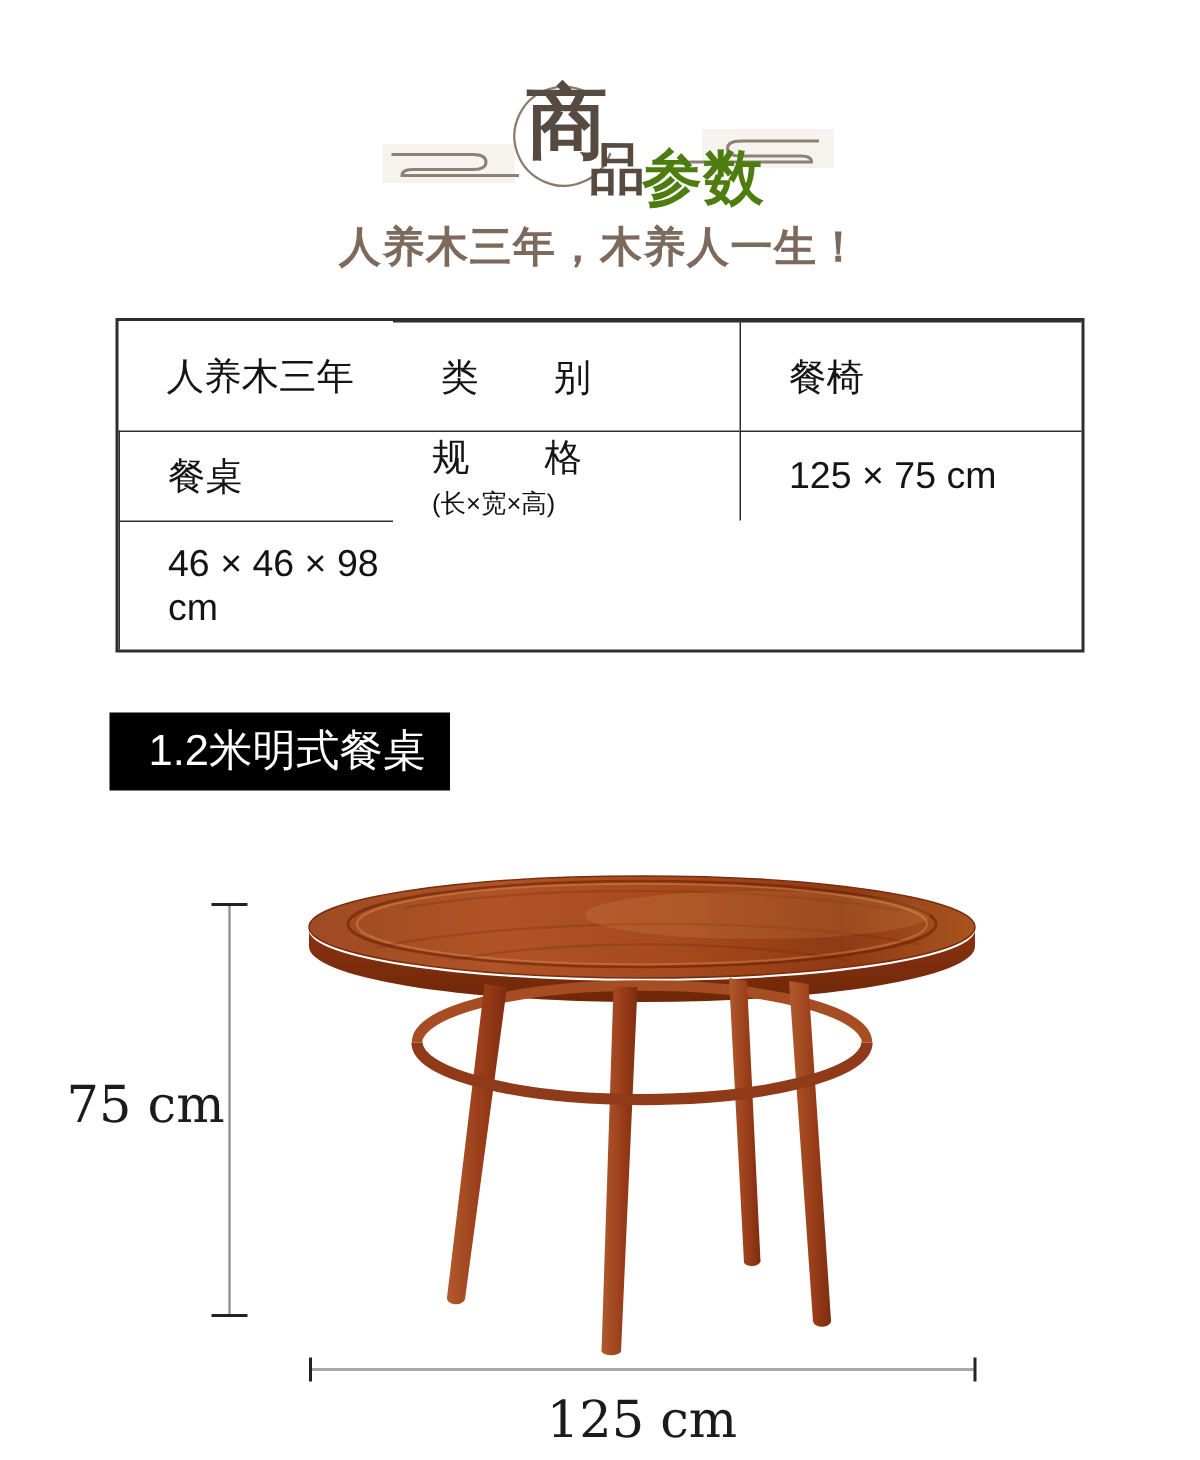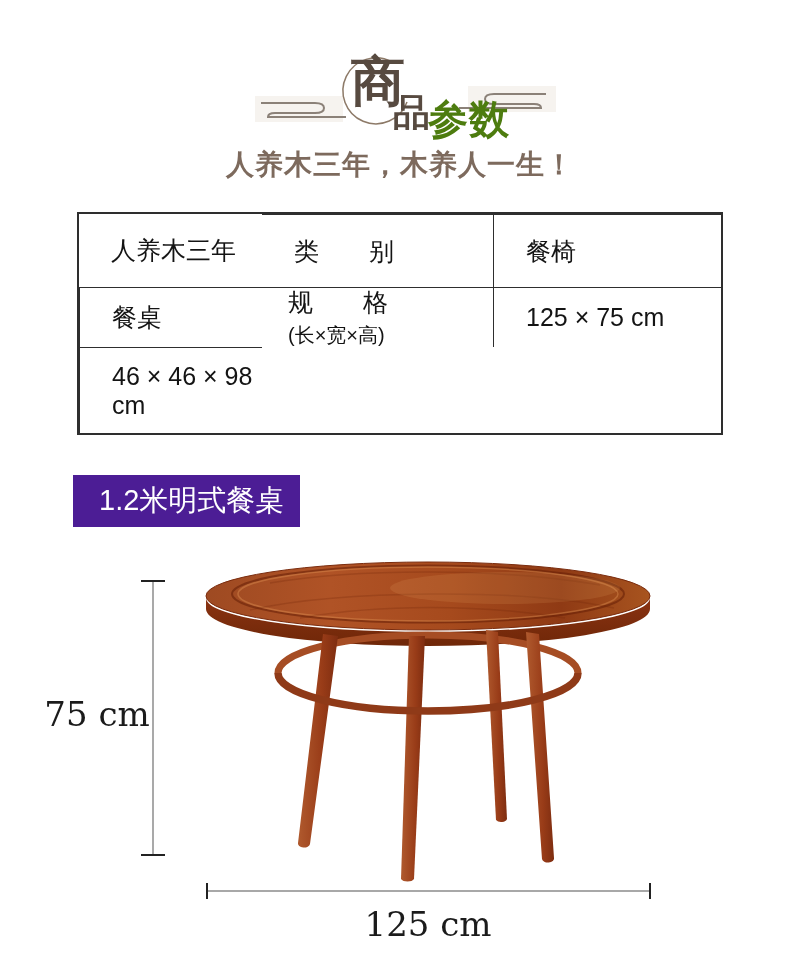--- a/index.html
+++ b/index.html
@@ -35,29 +35,29 @@
     grid-template-columns:183px 231px 1fr;
     grid-template-rows:73px 60px 86px;
     color:#141414;
   }
   .cell { display:flex; align-items:center; padding-left:32px; font-size:25px; }
   .cell.b-left { border-left:1px solid #2e2e2e; }
   .cell.b-top { border-top:1px solid #2e2e2e; }
   .cell.merge { grid-column:2 / 4; }
   .cell.stack { flex-direction:column; align-items:flex-start; justify-content:center; padding-left:26px; }
   .cell .main { font-size:25px; }
-  .cell .sub { font-size:20px; margin-top:3px; }
+  .cell .sub { font-size:17px; margin-top:3px; }
   
   .product-tag {
     position:absolute; left:73px; top:475px; width:227px; height:52px;
     display:flex; align-items:center; padding-left:26px;
     color:#ffffff; font-size:29px;
   }
   
-  .figure { position:absolute; left:0; top:538px; width:656px; height:413px; }
+  .figure { position:absolute; left:0; top:560px; width:656px; height:413px; }
   .dim-text {
     font-family:"DejaVu Serif","Liberation Serif",serif;
     font-size:34px; fill:#1b1b1b;
   }
 </style>
 </head>
 <body>
 
 <div class="page">
 
@@ -87,21 +87,21 @@
     <div class="cell b-left b-top">餐桌</div>
 
     <div class="cell b-top stack">
       <span class="main">规　　格</span>
       <span class="sub">(长×宽×高)</span>
     </div>
     <div class="cell b-left b-top">125 × 75 cm</div>
     <div class="cell b-left b-top">46 × 46 × 98 cm</div>
   </div>
 
-  <div class="product-tag" style="background:#4c1d95">1.2米明式餐桌</div>
+  <div class="product-tag" style="background:#000000">1.2米明式餐桌</div>
 
   <div class="figure">
     <svg width="800" height="413" viewBox="0 560 800 413">
       <defs>
         <linearGradient id="topGrad" x1="0" y1="0" x2="1" y2="0">
           <stop offset="0" stop-color="#9e4a22"></stop>
           <stop offset="0.28" stop-color="#b05326"></stop>
           <stop offset="0.55" stop-color="#a64a1d"></stop>
           <stop offset="0.8" stop-color="#8f3a14"></stop>
           <stop offset="1" stop-color="#a8541f"></stop>

